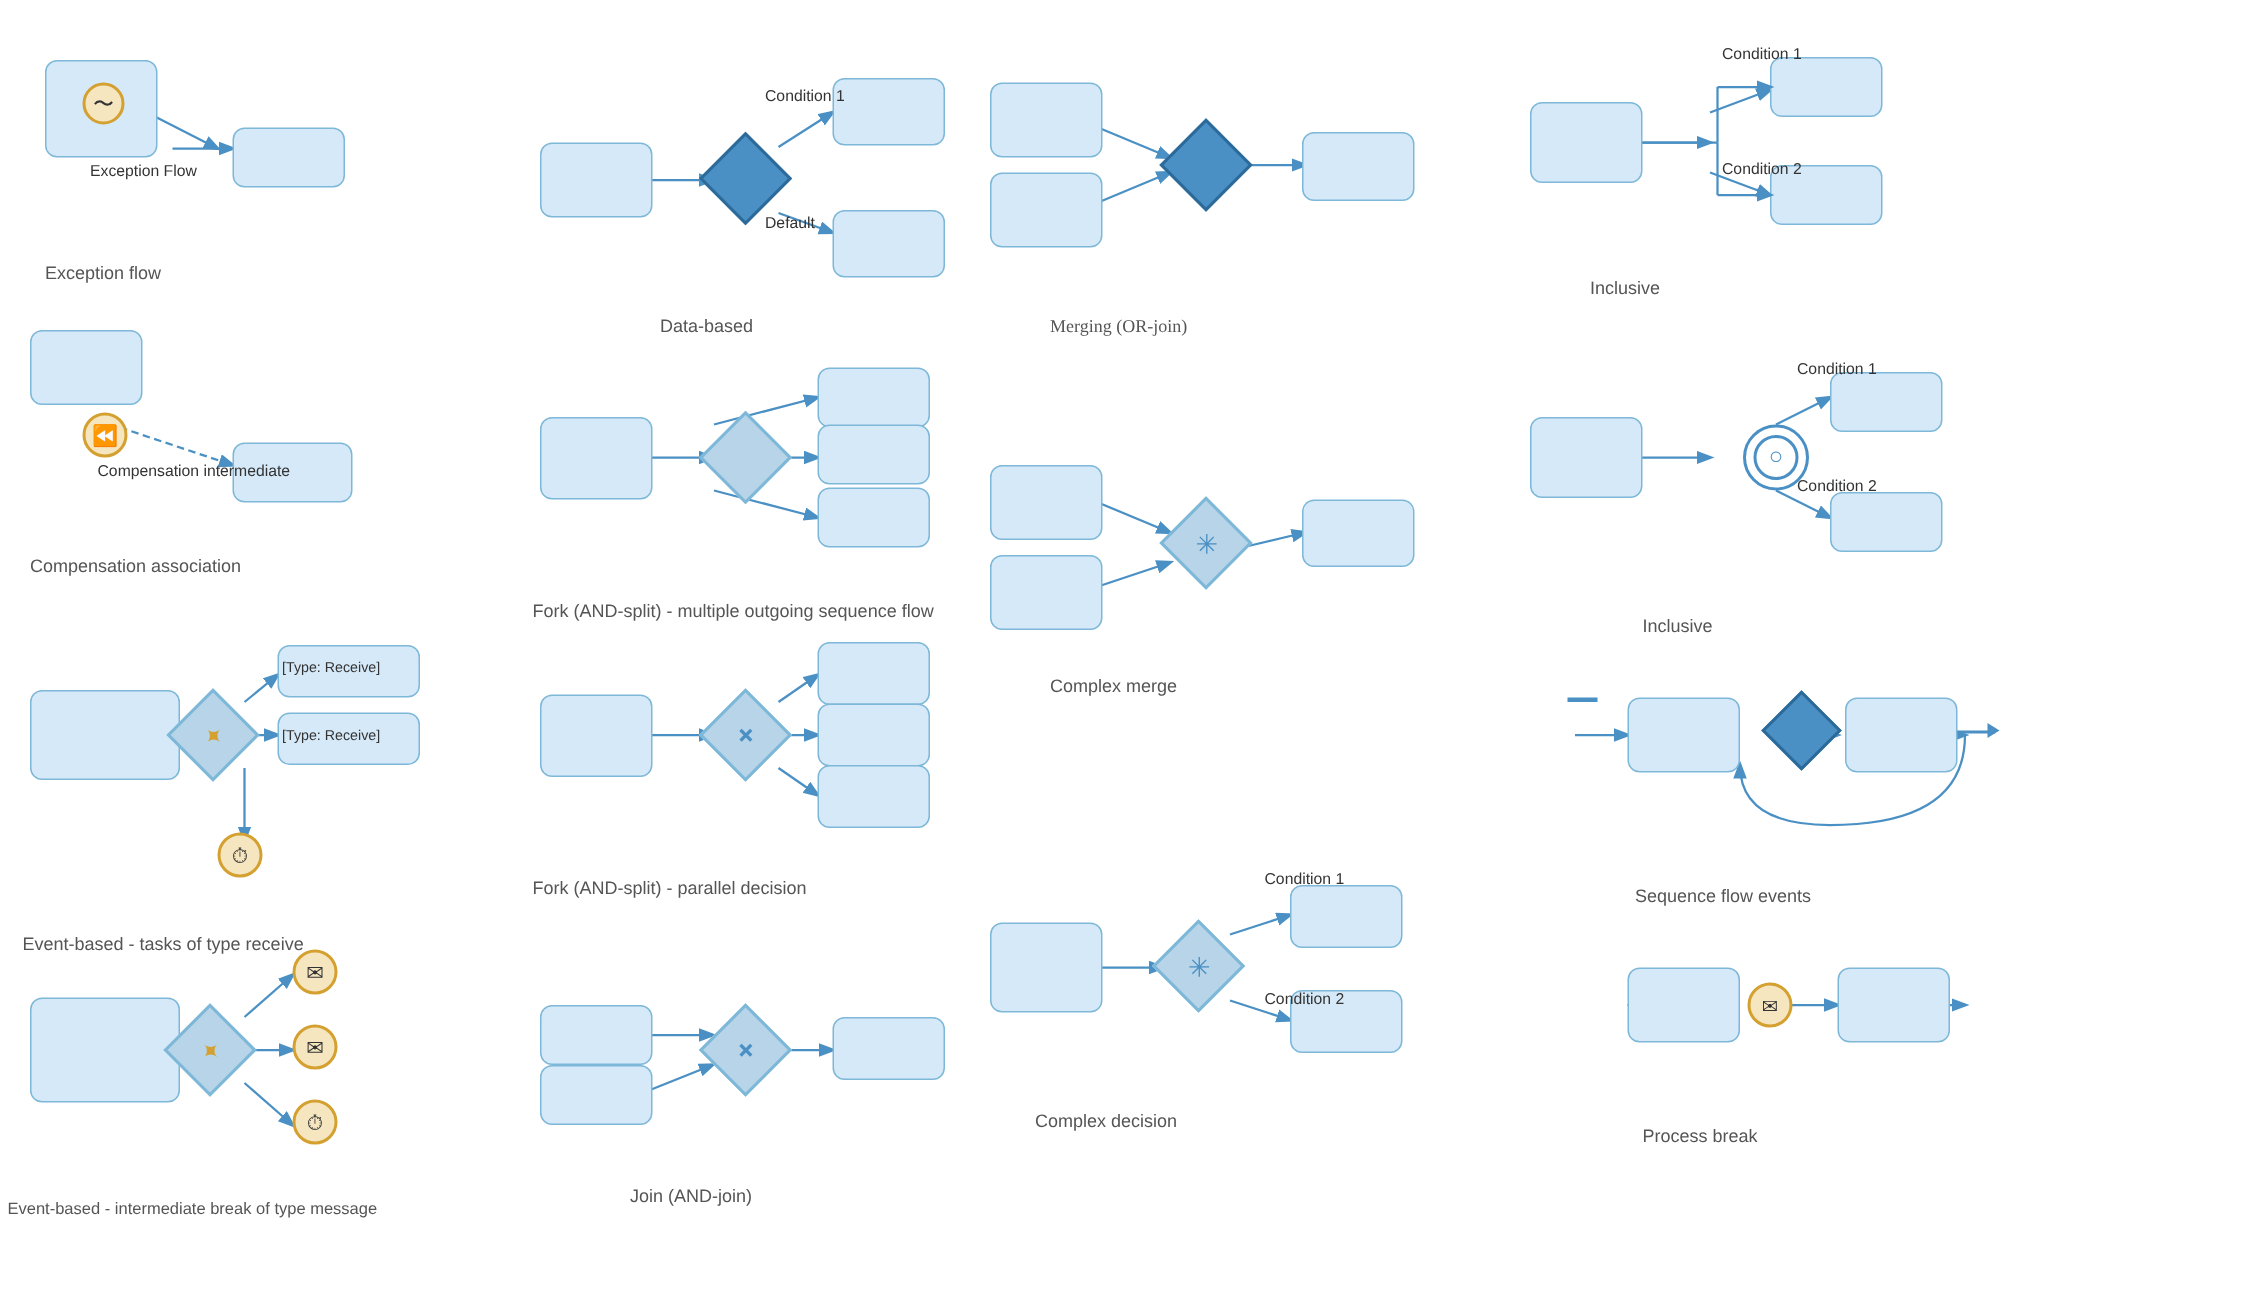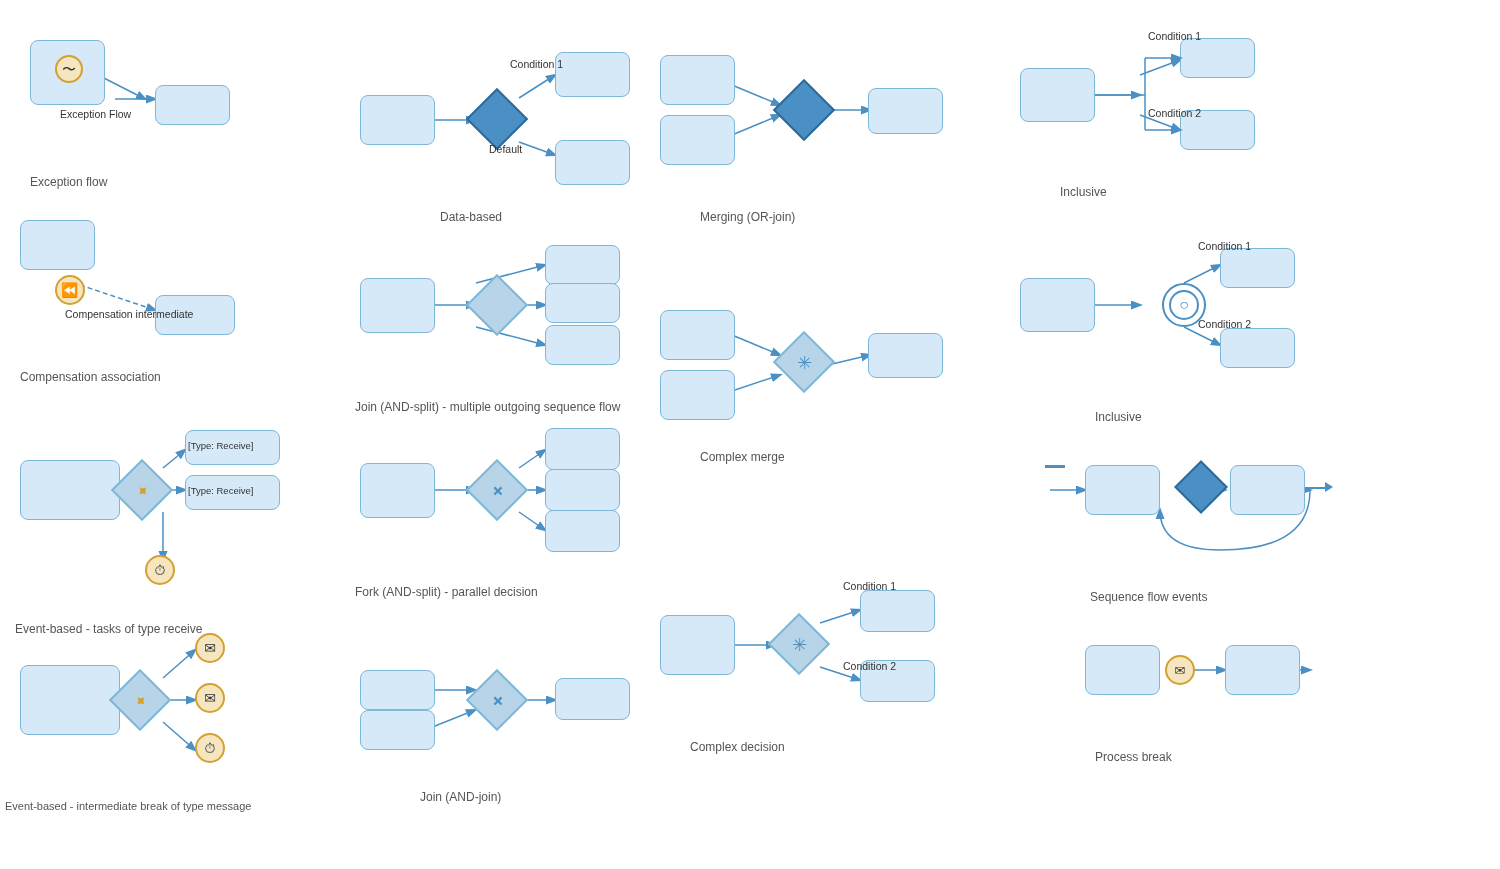--- a/index.html
+++ b/index.html
@@ -222,35 +222,35 @@
 <div class="task-box" style="left:360px; top:95px; width:75px; height:50px;"></div>
 
 <div style="position:absolute; left:475px; top:97px; width:46px; height:46px;">
   <div class="gateway-diamond" style="width:44px; height:44px;"></div>
 </div>
 
 <div class="task-box" style="left:555px; top:52px; width:75px; height:45px;"></div>
 <div class="task-box" style="left:555px; top:140px; width:75px; height:45px;"></div>
 
 <div class="label" style="left:510px; top:58px;">Condition 1</div>
-<div class="label" style="left:489px; top:143px;text-align:center;">Default</div>
+<div class="label" style="left:510px; top:143px;text-align:center;">Default</div>
 
 <div class="section-label" style="left:440px; top:210px;">Data-based</div>
 
 <div class="task-box" style="left:360px; top:278px; width:75px; height:55px;"></div>
 
 <div style="position:absolute; left:475px; top:283px; width:46px; height:46px;">
   <div class="gateway-diamond" style="width:44px; height:44px; background:#b8d4e8; border:2px solid #7db8d8;"></div>
 </div>
 
 <div class="task-box" style="left:545px; top:245px; width:75px; height:40px;"></div>
 <div class="task-box" style="left:545px; top:283px; width:75px; height:40px;"></div>
 <div class="task-box" style="left:545px; top:325px; width:75px; height:40px;"></div>
 
-<div class="section-label" style="left:355px; top:400px; white-space:nowrap;">Join (AND-split) - multiple outgoing sequence flow</div>
+<div class="section-label" style="left:355px; top:400px; white-space:nowrap;">Fork (AND-split) - multiple outgoing sequence flow</div>
 
 <div class="task-box" style="left:360px; top:463px; width:75px; height:55px;"></div>
 
 <div style="position:absolute; left:475px; top:468px; width:46px; height:46px;">
   <div class="gateway-diamond" style="width:44px; height:44px; background:#b8d4e8; border:2px solid #7db8d8;"></div>
   <div style="position:absolute; top:50%; left:50%; transform:translate(-50%,-50%) rotate(-45deg); font-size:20px; color:#4a90c4; font-weight:bold;">+</div>
 </div>
 
 <div class="task-box" style="left:545px; top:428px; width:75px; height:42px;"></div>
 <div class="task-box" style="left:545px; top:469px; width:75px; height:42px;"></div>
@@ -272,21 +272,21 @@
 
 <div class="task-box" style="left:660px; top:55px; width:75px; height:50px;"></div>
 <div class="task-box" style="left:660px; top:115px; width:75px; height:50px;"></div>
 
 <div style="position:absolute; left:782px; top:88px; width:46px; height:46px;">
   <div class="gateway-diamond" style="width:44px; height:44px;"></div>
 </div>
 
 <div class="task-box" style="left:868px; top:88px; width:75px; height:46px;"></div>
 
-<div class="section-label" style="left:700px; top:210px;">Merging (OR-join)</div>
+<div class="section-label" style="left:700px; top:210px;font-family:Liberation Serif, serif;">Merging (OR-join)</div>
 
 <div class="task-box" style="left:660px; top:310px; width:75px; height:50px;"></div>
 <div class="task-box" style="left:660px; top:370px; width:75px; height:50px;"></div>
 
 <div style="position:absolute; left:782px; top:340px; width:46px; height:46px;">
   <div class="gateway-diamond" style="width:44px; height:44px; background:#b8d4e8; border:2px solid #7db8d8;"></div>
   <div style="position:absolute; top:50%; left:50%; transform:translate(-50%,-50%) rotate(-45deg); font-size:18px; color:#4a90c4;">✳</div>
 </div>
 
 <div class="task-box" style="left:868px; top:333px; width:75px; height:45px;"></div>

